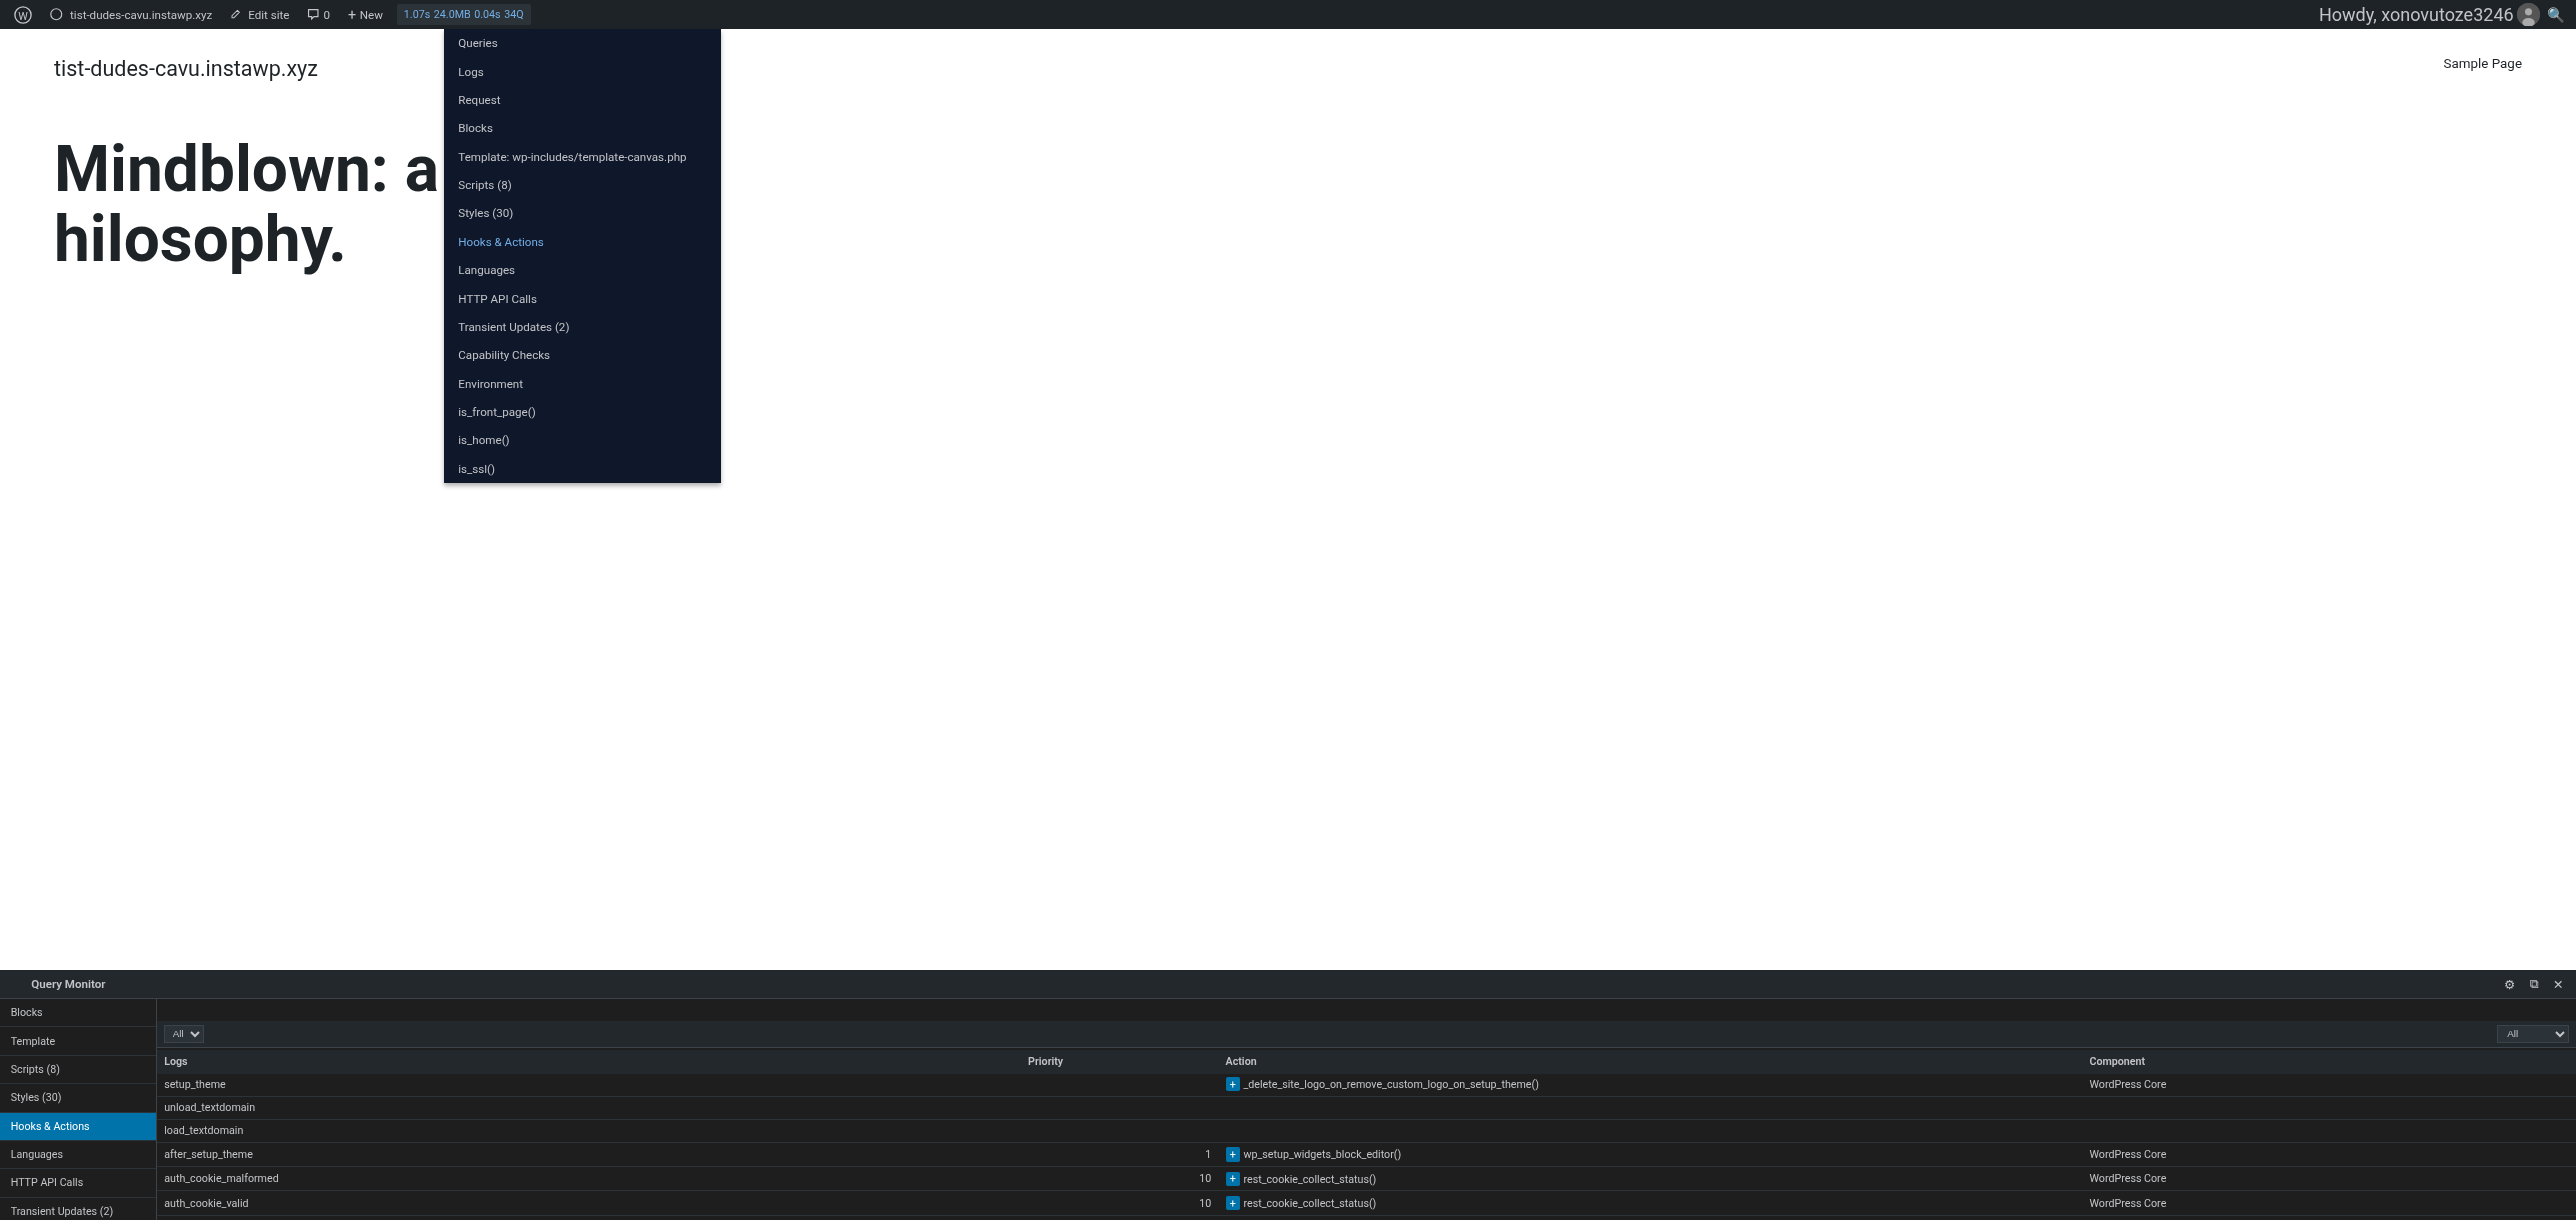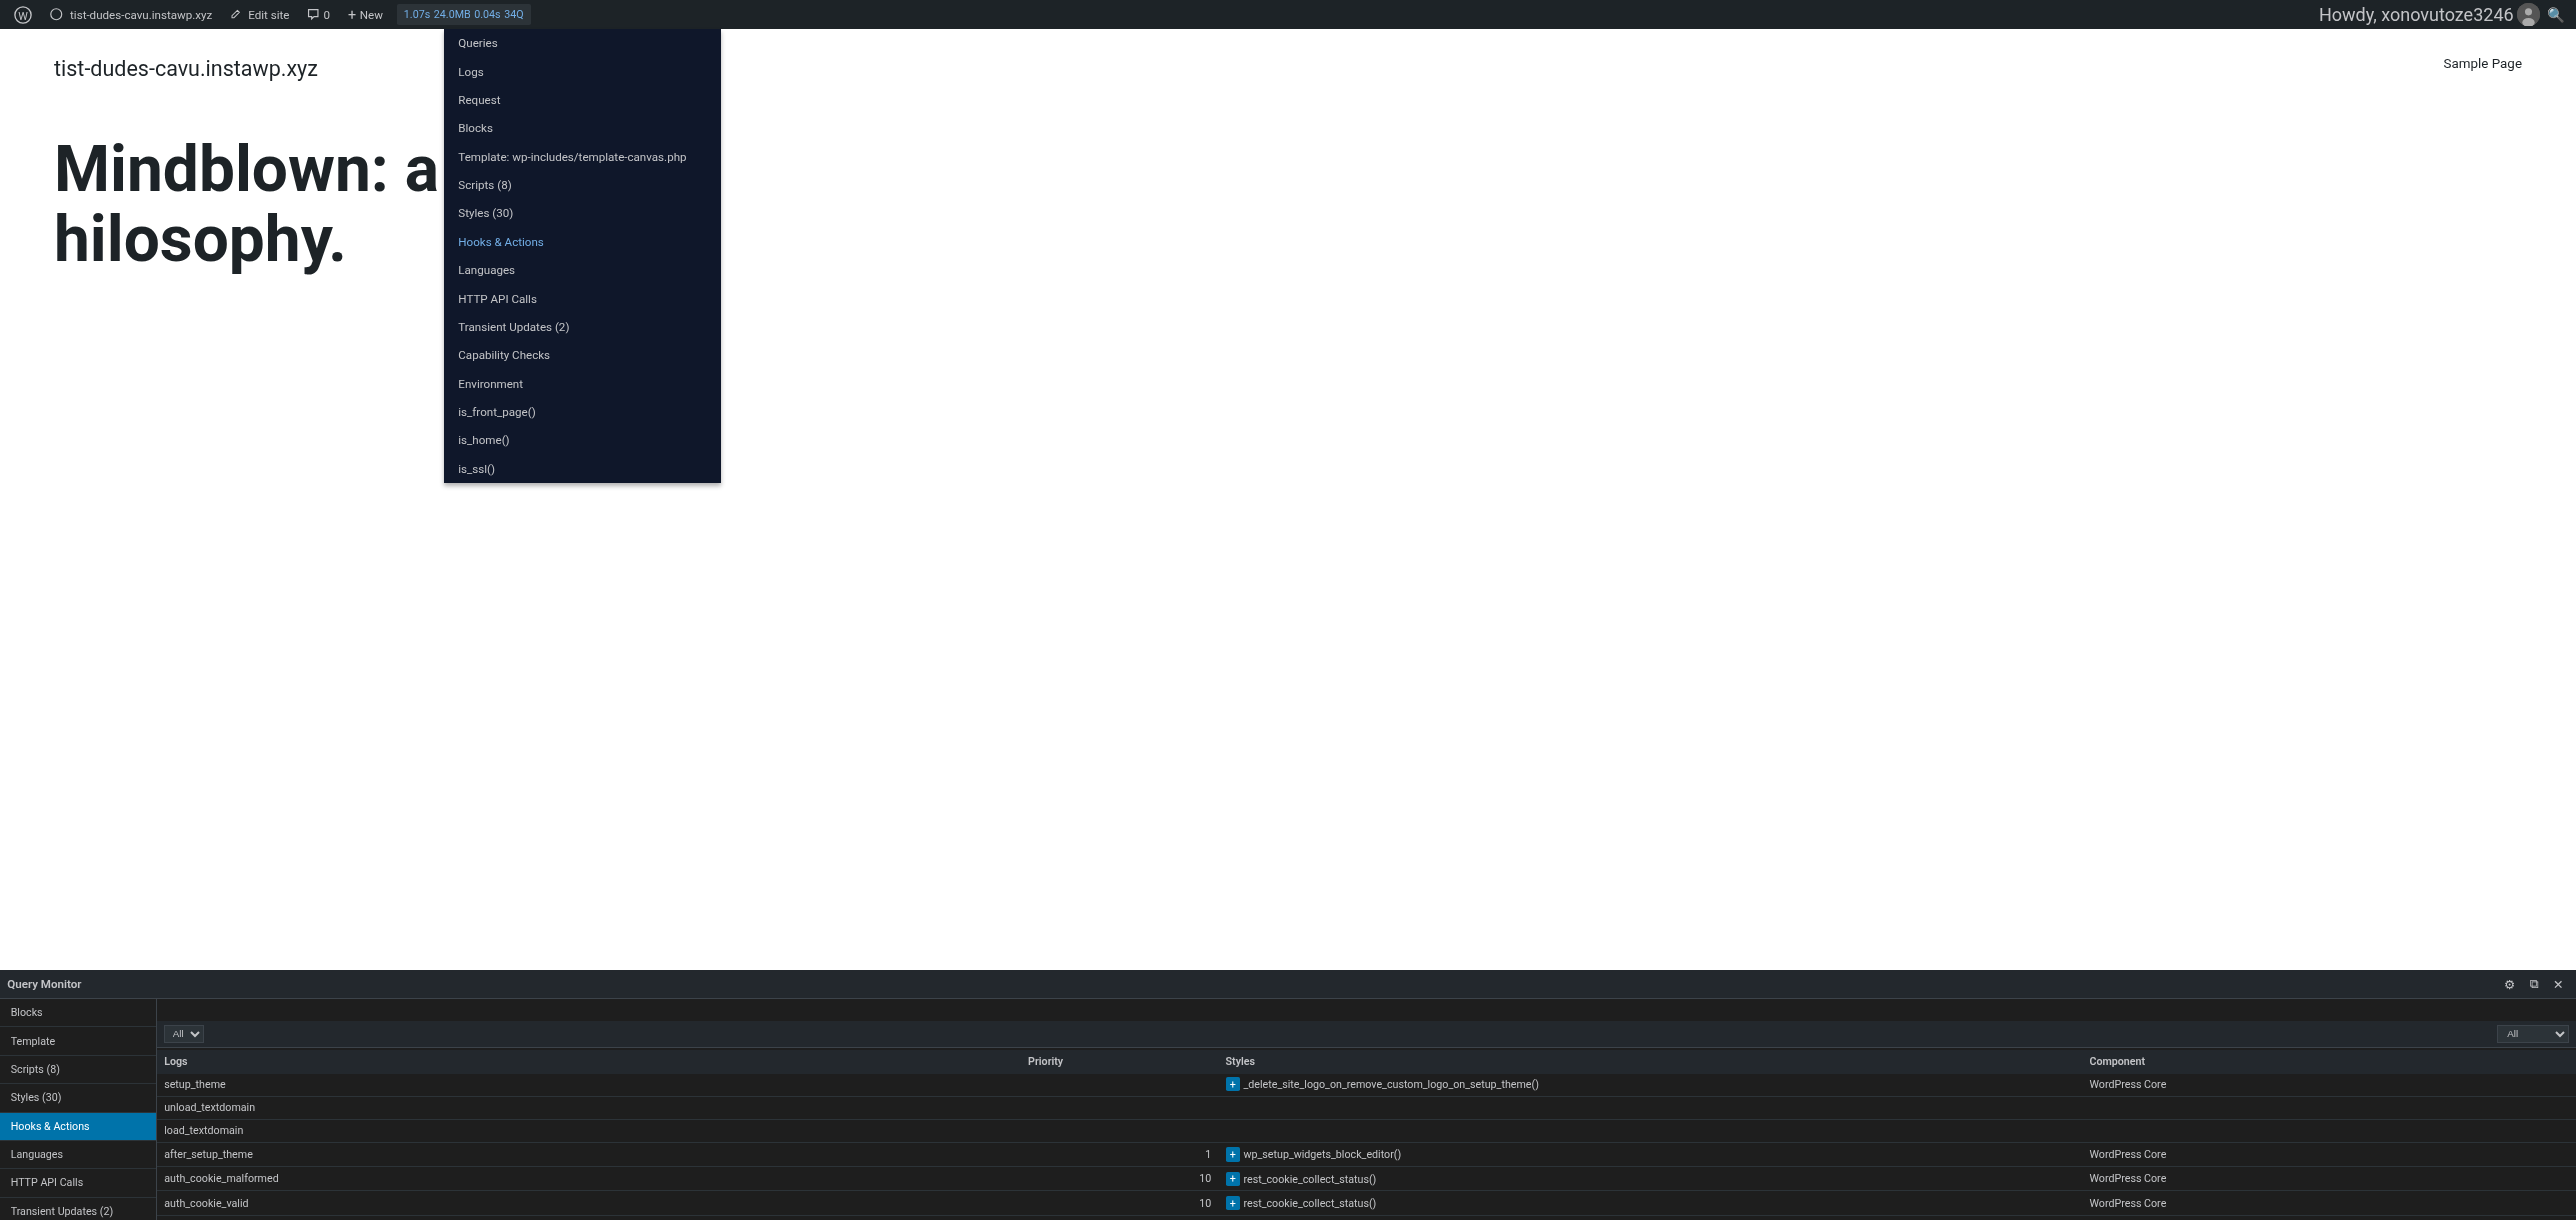--- a/index.html
+++ b/index.html
@@ -79,21 +79,21 @@
       position: fixed; bottom: 0; left: 0; right: 0;
       height: 250px; background: #1e1e1e;
       z-index: 99998; display: flex; flex-direction: column;
     }
     #qm-panel-header {
       display: flex; align-items: center;
       background: #23282d; border-bottom: 0.9px solid #3c434a;
       height: 29px; padding: 0 7.2px; flex-shrink: 0;
     }
     #qm-panel-title {
-      color: #c3c4c7; font-size: 11.6px; font-weight: 600; margin-right: 14.3px;
+      color: #c3c4c7; font-size: 11.6px; font-weight: 600; margin-right: 14.3px; margin-left: 24px;
     }
     #qm-panel-body {
       display: flex; flex: 1; overflow: hidden;
     }
 
     
     #qm-sidebar {
       width: 157px; background: #1e1e1e;
       border-right: 0.9px solid #3c434a;
       overflow-y: auto; flex-shrink: 0;
@@ -282,21 +282,21 @@
           <select class="component-select">
             <option>All</option>
           </select>
         </div>
       </div>
       <table id="qm-table">
         <thead>
           <tr>
             <th class="qm-col-hook">Logs</th>
             <th class="qm-col-priority">Priority</th>
-            <th class="qm-col-action">Styles</th>
+            <th class="qm-col-action">Action</th>
             <th class="qm-col-component">Component</th>
           </tr>
         </thead>
         <tbody id="qm-table-body">
 
         <tr>
               <td class="qm-col-hook">setup_theme</td>
               <td class="qm-col-priority" style="text-align: right;"></td>
               <td class="qm-col-action"><span class="qm-plus-btn">+</span><span>_delete_site_logo_on_remove_custom_logo_on_setup_theme()</span></td>
               <td class="qm-col-component">WordPress Core</td>

